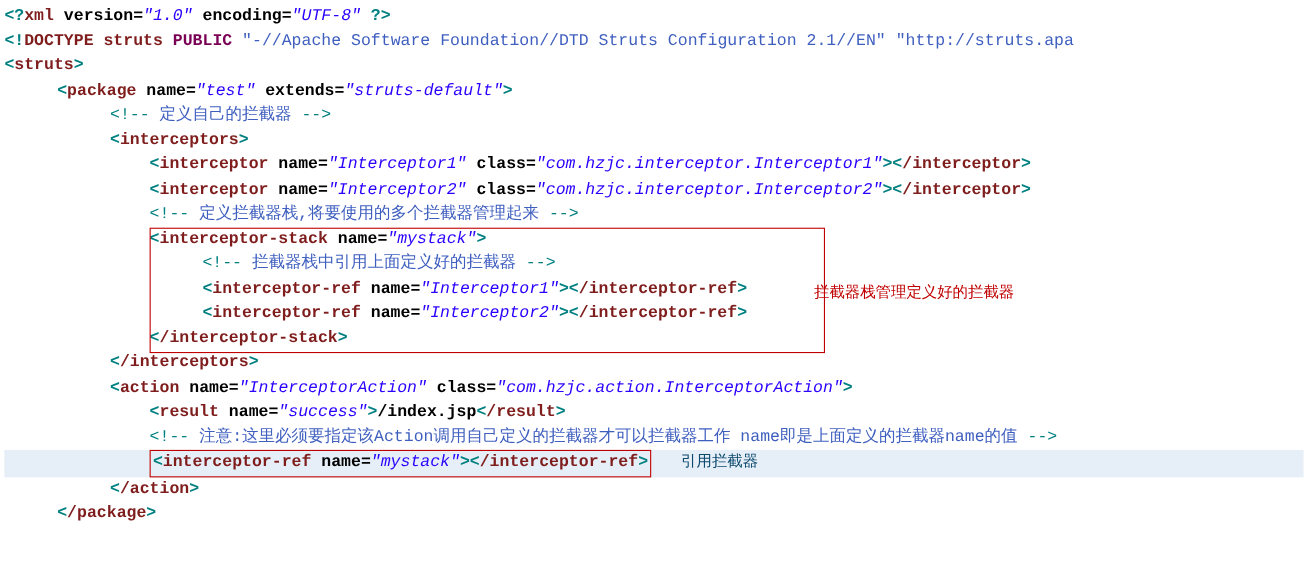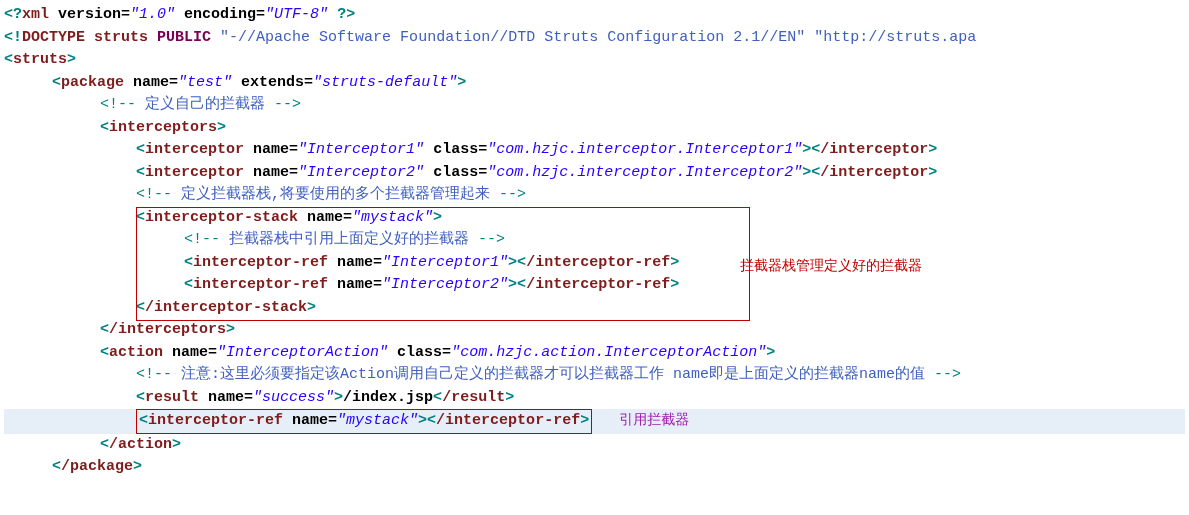--- a/index.html
+++ b/index.html
@@ -21,21 +21,21 @@
   .kw { color: #7a0055; font-weight: bold; margin-top: 48px; }
   .ltgt { color: #008080; font-weight: bold; }
   .comment { color: #3f5fbf; }
   .commentb { color: #008080; }
   .txt { color: #000000; font-weight: bold; }
   .box1 {
     border: 1px solid #c00000;
     padding: 0 2px;
     display: inline-block;
   }
-  .note { color: #a21caf; font-family: Liberation Mono, monospace; font-size: 14px; }
+  .note { color: #0c4a6e; font-family: Liberation Mono, monospace; font-size: 14px; }
   .ind1 { padding-left: 48px; }
   .ind2 { padding-left: 96px; }
   .ind3 { padding-left: 132px; }
   .ind4 { padding-left: 180px; }
   .ind3b { padding-left: 132px; }
   .boxwrap { position: relative; display: inline-block; }
   .multibox {
     position: absolute;
     border: 1px solid #c00000;
     left: 132px;
@@ -90,23 +90,23 @@
 
 <span class="line ind4"><span class="ltgt">&lt;</span><span class="tag">interceptor-ref</span> <span class="attr">name=</span><span class="str">"Interceptor2"</span><span class="ltgt">&gt;&lt;</span><span class="tag">/interceptor-ref</span><span class="ltgt">&gt;</span></span>
 
 <span class="line ind3b"><span class="ltgt">&lt;</span><span class="tag">/interceptor-stack</span><span class="ltgt">&gt;</span></span>
 </div>
 
 <span class="line ind2"><span class="ltgt">&lt;</span><span class="tag">/interceptors</span><span class="ltgt">&gt;</span></span>
 
 <span class="line ind2"><span class="ltgt">&lt;</span><span class="tag">action</span> <span class="attr">name=</span><span class="str">"InterceptorAction"</span> <span class="attr">class=</span><span class="str">"com.hzjc.action.InterceptorAction"</span><span class="ltgt">&gt;</span></span>
 
+<span class="line ind3"><span class="ltgt">&lt;</span><span class="tag">result</span> <span class="attr">name=</span><span class="str">"success"</span><span class="ltgt">&gt;</span><span class="txt">/index.jsp</span><span class="ltgt">&lt;</span><span class="tag">/result</span><span class="ltgt">&gt;</span></span>
+
 <span class="line ind3"><span class="commentb">&lt;!--</span> <span class="comment">注意:这里必须要指定该Action调用自己定义的拦截器才可以拦截器工作 name</span><span class="comment">即是上面定义的拦截器name的值</span> <span class="commentb">--&gt;</span></span>
-
-<span class="line ind3"><span class="ltgt">&lt;</span><span class="tag">result</span> <span class="attr">name=</span><span class="str">"success"</span><span class="ltgt">&gt;</span><span class="txt">/index.jsp</span><span class="ltgt">&lt;</span><span class="tag">/result</span><span class="ltgt">&gt;</span></span>
 
 <span class="line ind3 hl"><span class="box1"><span class="ltgt">&lt;</span><span class="tag">interceptor-ref</span> <span class="attr">name=</span><span class="str">"mystack"</span><span class="ltgt">&gt;&lt;</span><span class="tag">/interceptor-ref</span><span class="ltgt">&gt;</span></span>&nbsp;&nbsp;&nbsp;<span class="note">引用拦截器</span></span>
 
 <span class="line ind2"><span class="ltgt">&lt;</span><span class="tag">/action</span><span class="ltgt">&gt;</span></span>
 
 <span class="line ind1"><span class="ltgt">&lt;</span><span class="tag">/package</span><span class="ltgt">&gt;</span></span>
 
 
 </div>
 

